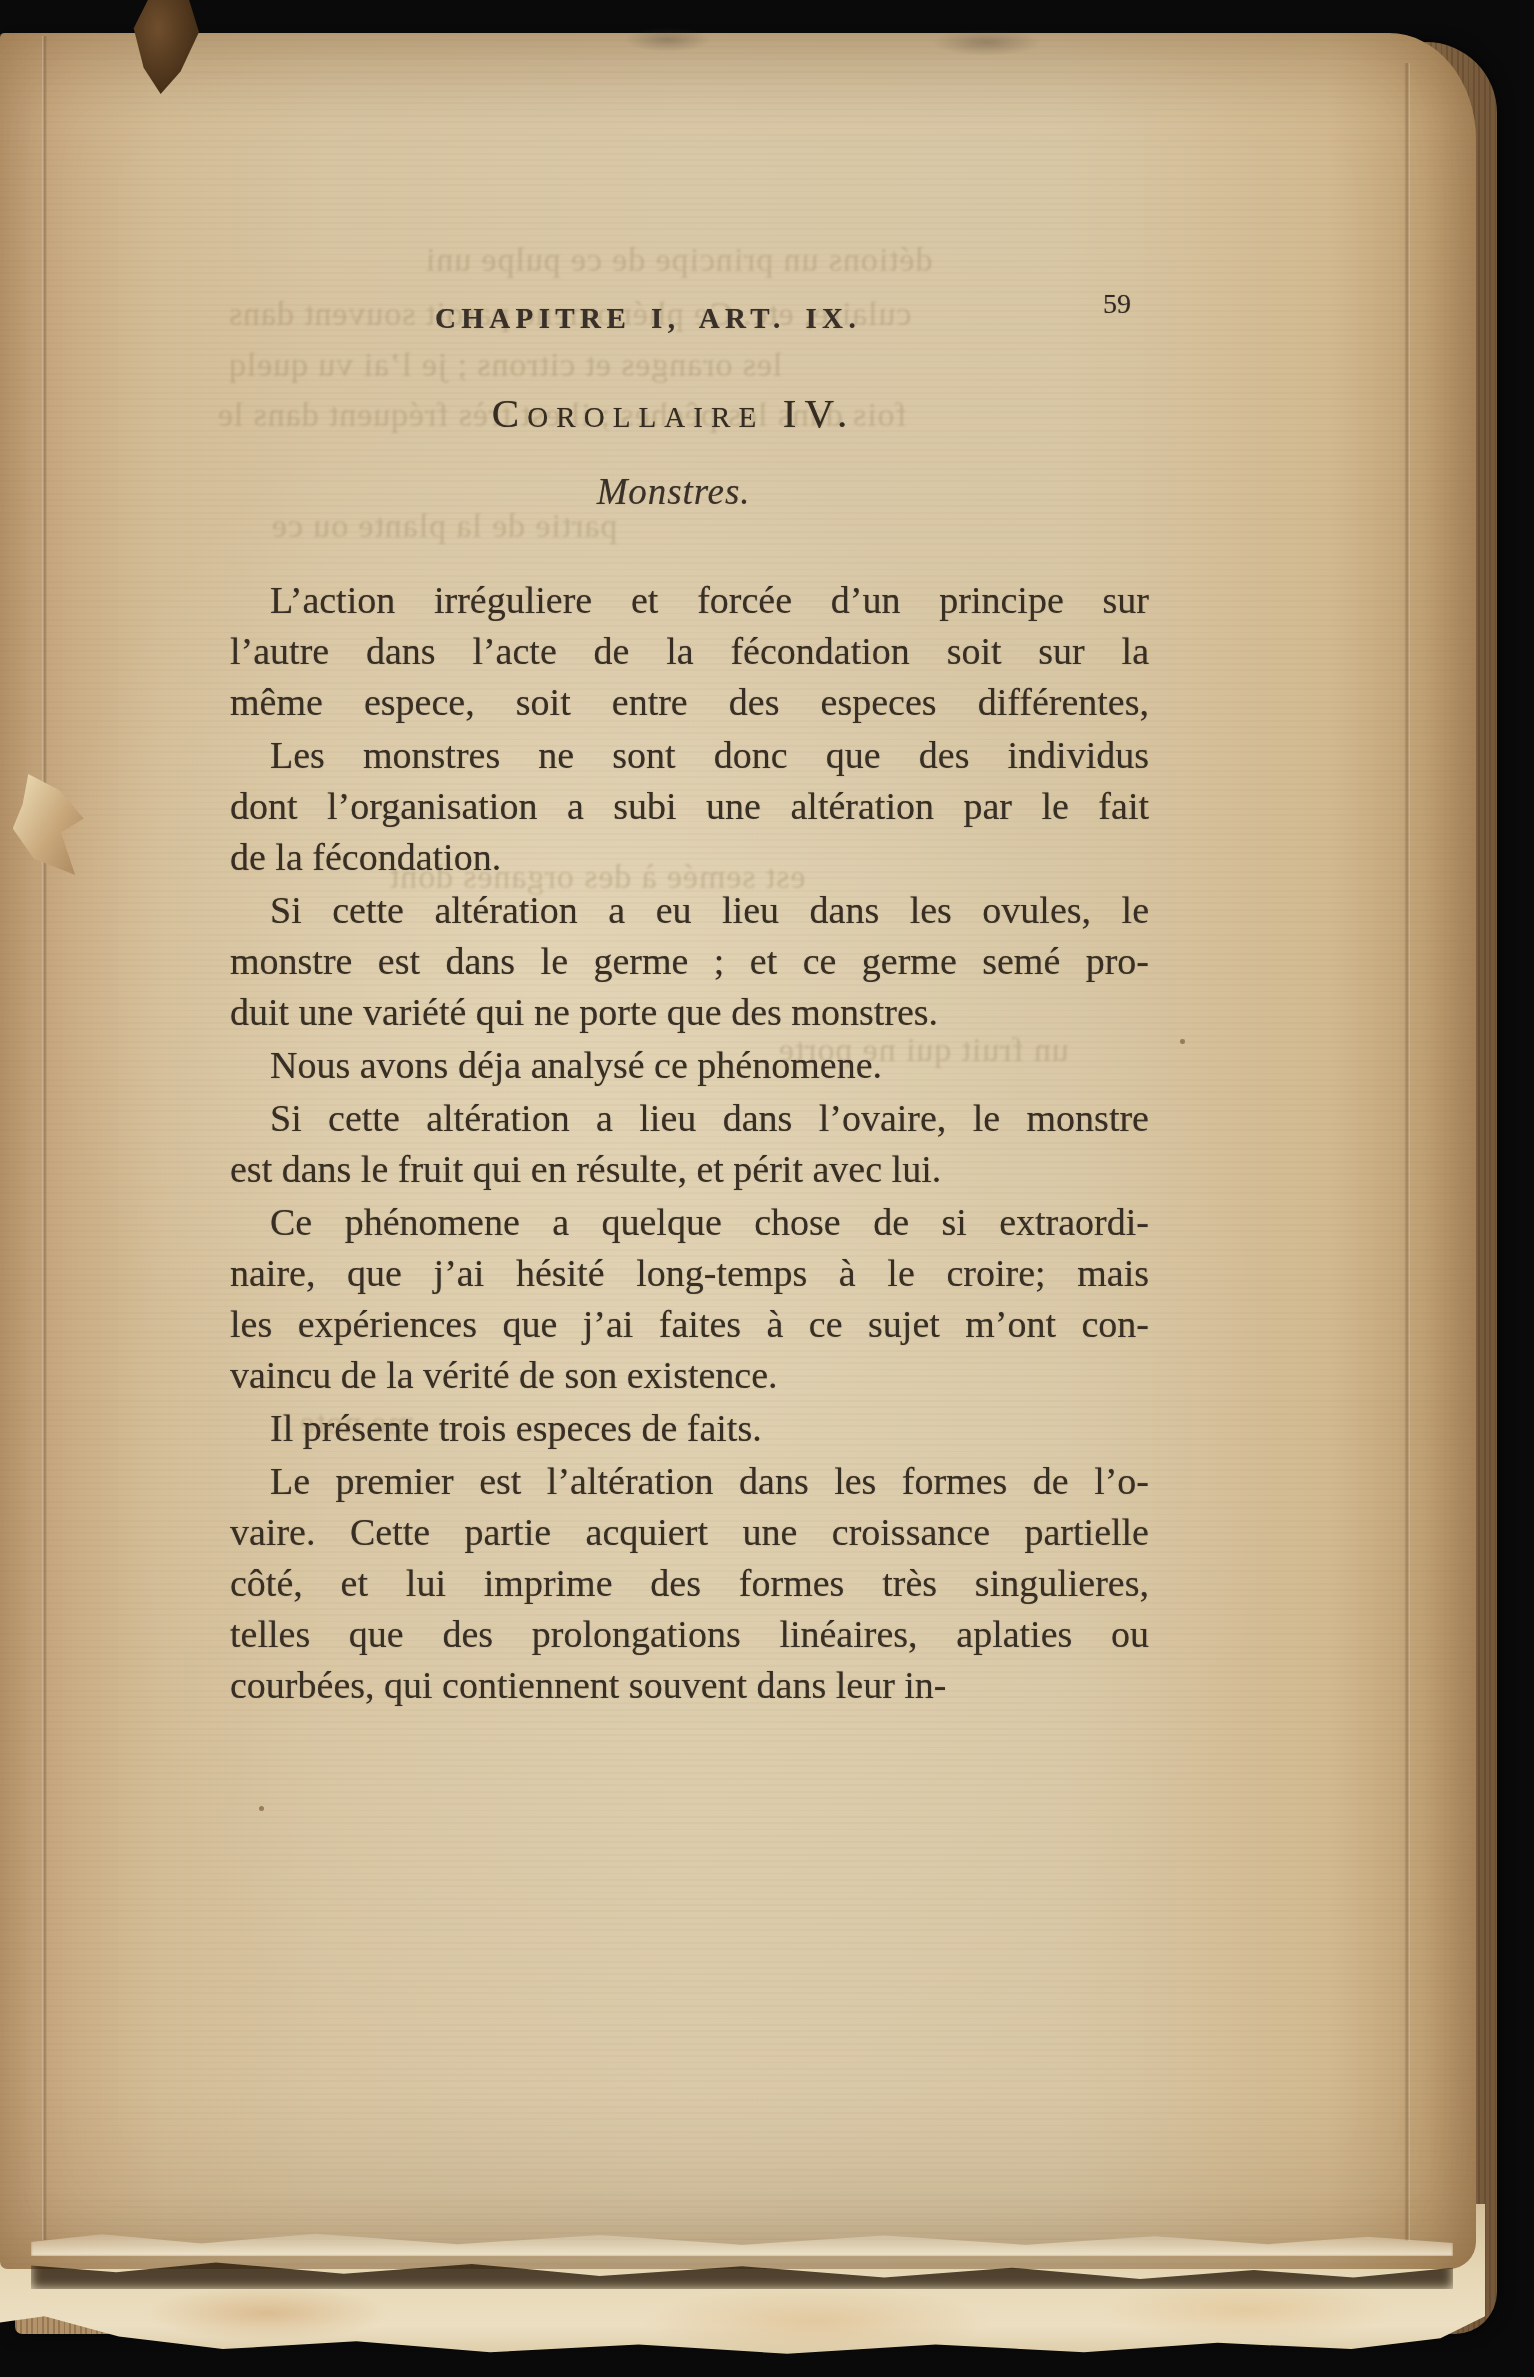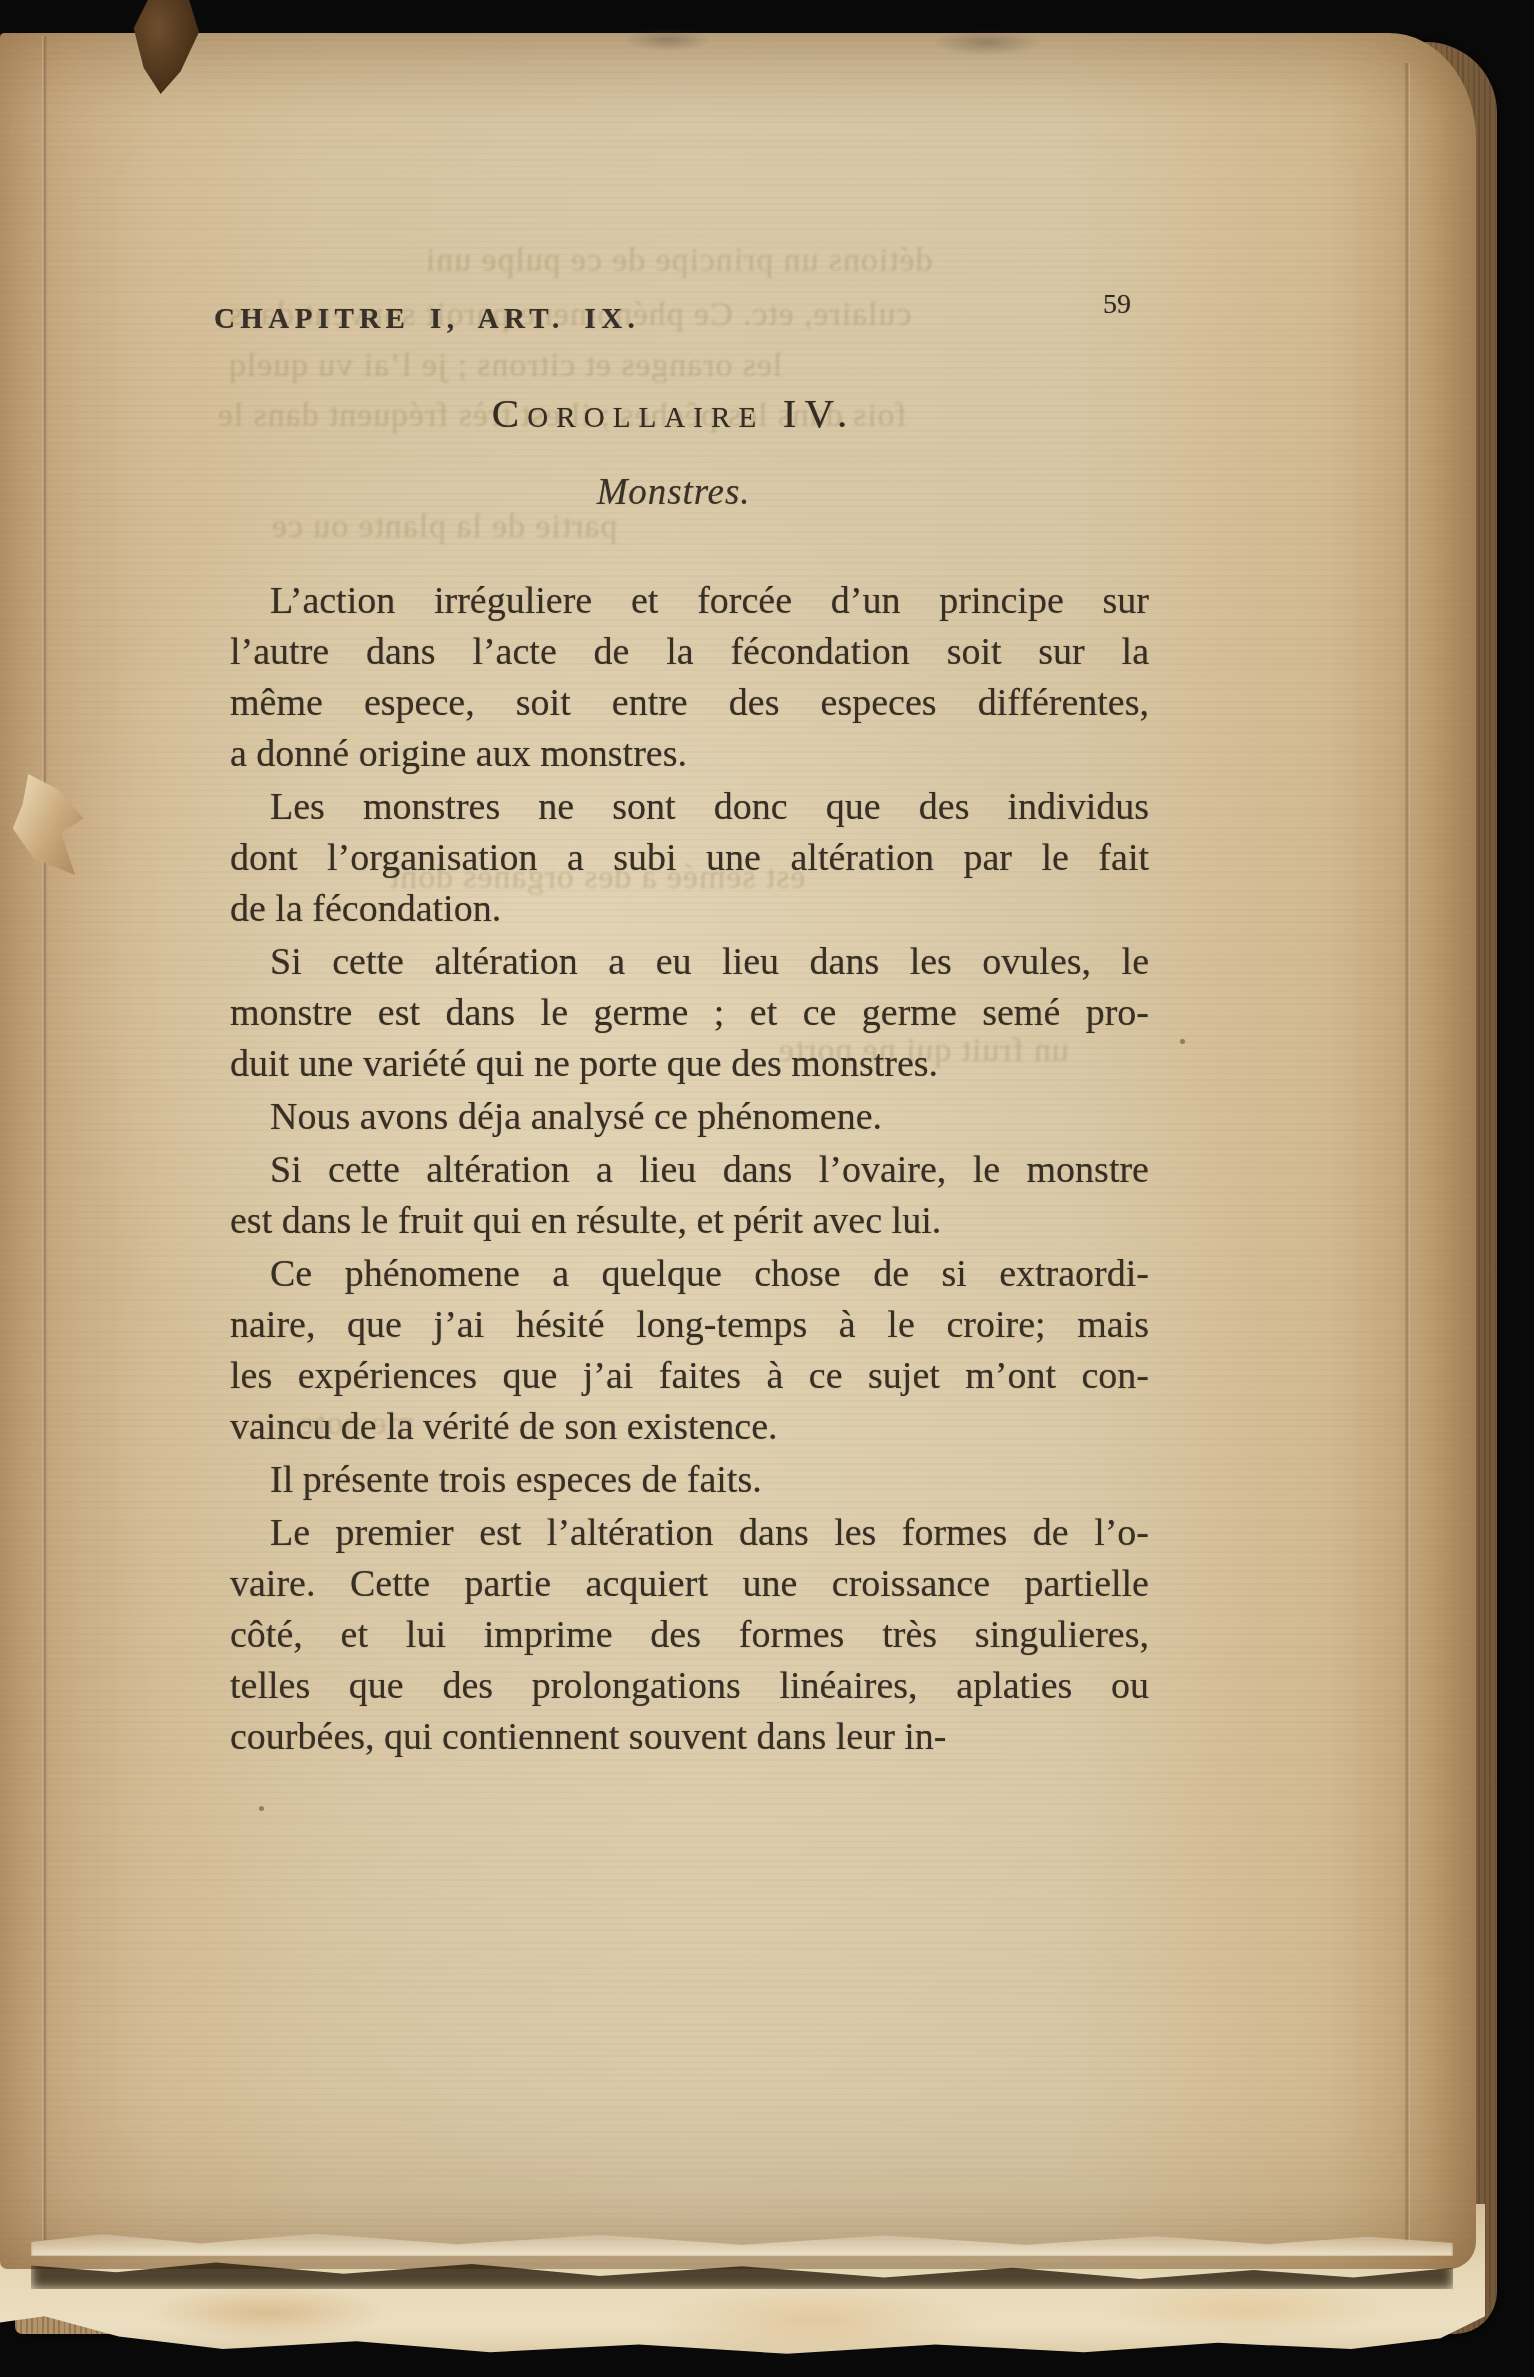--- a/index.html
+++ b/index.html
@@ -87,21 +87,21 @@
   .bleed-layer{position:absolute;left:0;top:0;width:1534px;height:2377px;z-index:6;pointer-events:none;}
   .bleed{
     position:absolute;transform:scaleX(-1);
     color:#96825c;opacity:.34;filter:blur(1.2px);
     white-space:nowrap;letter-spacing:0.9px;
   }
   
   .text-layer{position:absolute;left:0;top:0;width:1534px;height:2377px;z-index:9;color:#3a3126;}
   .running-head{
     position:absolute;left:214px;top:302px;width:919px;box-sizing:border-box;padding-right:51px;
-    text-align:left;font-size:29px;font-weight:bold;letter-spacing:5.4px;word-spacing:7.2px;
+    text-align:center;font-size:29px;font-weight:bold;letter-spacing:5.4px;word-spacing:7.2px;
     color:#39302a;text-shadow:0 0 0.9px rgba(58,49,40,.5);
   }
   .page-num{
     position:absolute;left:1031px;top:288px;width:100px;text-align:right;
     font-size:28px;color:#332b23;text-shadow:0 0 0.9px rgba(58,49,40,.5);
   }
   .section-heading{
     position:absolute;left:214px;top:389px;width:919px;text-align:center;
     font-variant-caps:small-caps;font-size:41px;letter-spacing:8.1px;color:#352c22;
     text-shadow:0 0 0.9px rgba(58,49,40,.55);
@@ -157,21 +157,20 @@
     <span>CHAPITRE I, ART. IX.</span>
   </div>
   <div class="page-num">59</div>
   <div class="section-heading">Corollaire IV.</div>
   <div class="section-subheading">Monstres.</div>
   <div class="body-text">
       <div class="para">
         <div class="line first">L’action irréguliere et forcée d’un principe sur</div>
         <div class="line">l’autre dans l’acte de la fécondation soit sur la</div>
         <div class="line">même espece, soit entre des especes différentes,</div>
-        <div class="line last">a donné origine aux monstres.</div>
       </div>
       <div class="para">
         <div class="line first">Les monstres ne sont donc que des individus</div>
         <div class="line">dont l’organisation a subi une altération par le fait</div>
         <div class="line last">de la fécondation.</div>
       </div>
       <div class="para">
         <div class="line first">Si cette altération a eu lieu dans les ovules, le</div>
         <div class="line">monstre est dans le germe ; et ce germe semé pro-</div>
         <div class="line last">duit une variété qui ne porte que des monstres.</div>

